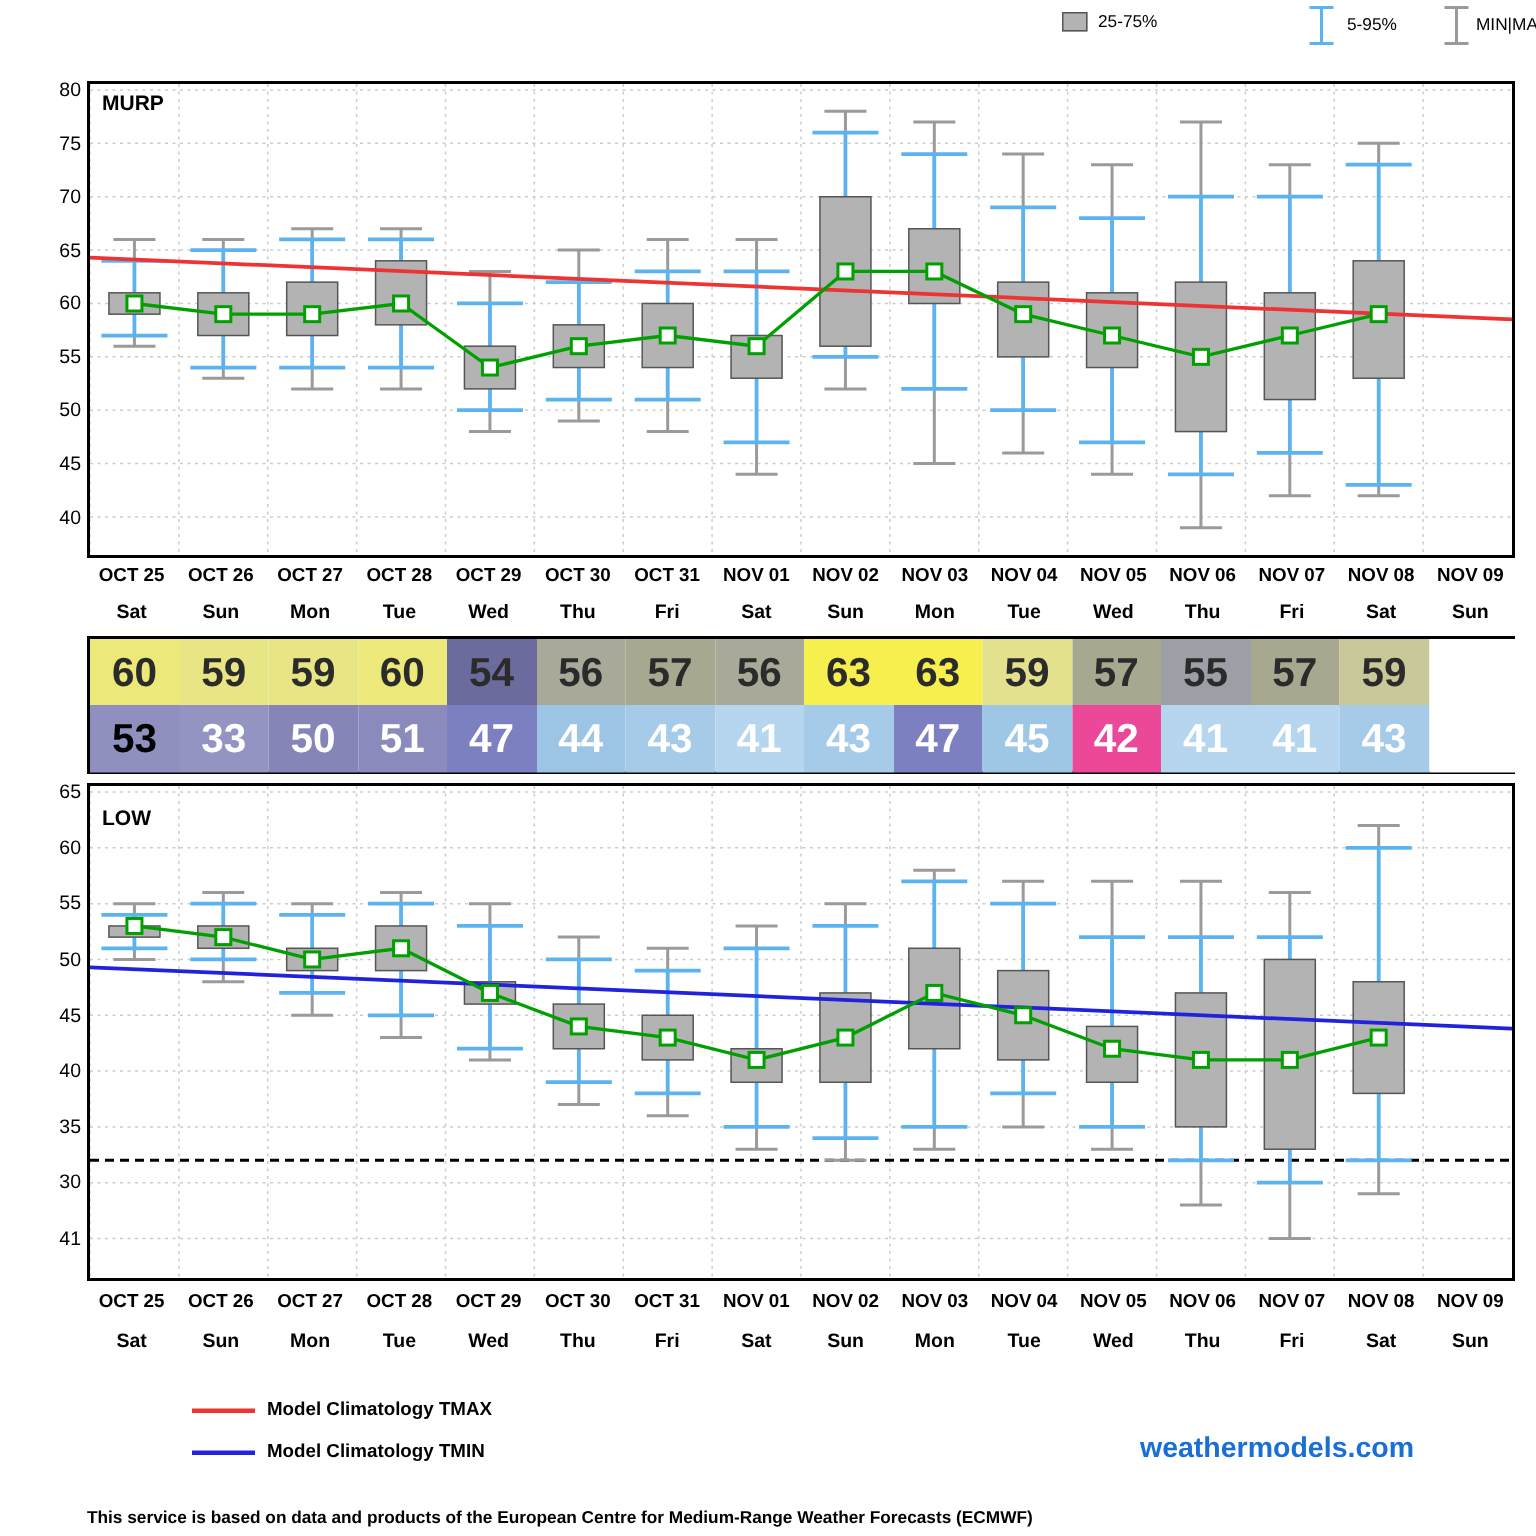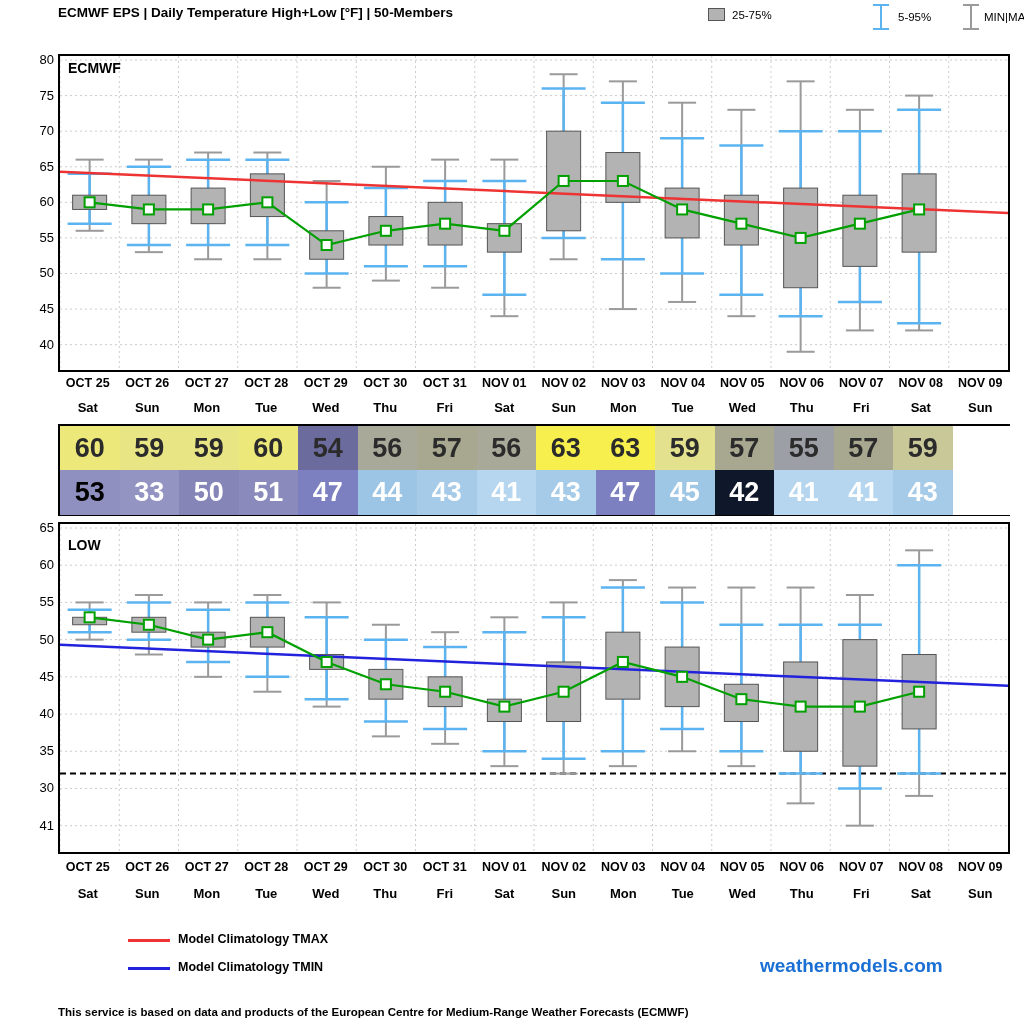--- a/index.html
+++ b/index.html
@@ -49,21 +49,20 @@
   
   .foot-line{position:absolute;font-size:12.5px;font-weight:bold;}
   #wm{position:absolute;left:760px;top:955px;color:#1a6fd4;font-size:19px;font-weight:bold;}
   #disclaimer{position:absolute;left:58px;top:1006px;font-size:11.5px;font-weight:bold;}
   .swatch-line{position:absolute;height:3px;}
 </style>
 </head>
 <body>
 
 <div id="header" class="abs">
-  <div class="title-line">ECMWF EPS | Daily Temperature High+Low [°F] | 50-Members</div>
 </div>
 
 <div id="legend">
   <div class="lg-row">
     <span class="lg-box"></span>
     <span>25-75%</span>
   </div>
   <div class="lg-bar"></div>
   <div class="lg-bar-cap-t"></div>
   <div class="lg-bar-cap-b"></div>
@@ -218,21 +217,21 @@
       <rect x="439.375" y="169.7906976744186" width="10" height="10" fill="#ffffff" stroke="#00a000" stroke-width="2"></rect>
       <rect x="498.625" y="119.9767441860465" width="10" height="10" fill="#ffffff" stroke="#00a000" stroke-width="2"></rect>
       <rect x="557.875" y="119.9767441860465" width="10" height="10" fill="#ffffff" stroke="#00a000" stroke-width="2"></rect>
       <rect x="617.125" y="148.44186046511626" width="10" height="10" fill="#ffffff" stroke="#00a000" stroke-width="2"></rect>
       <rect x="676.375" y="162.67441860465115" width="10" height="10" fill="#ffffff" stroke="#00a000" stroke-width="2"></rect>
       <rect x="735.625" y="176.90697674418607" width="10" height="10" fill="#ffffff" stroke="#00a000" stroke-width="2"></rect>
       <rect x="794.875" y="162.67441860465115" width="10" height="10" fill="#ffffff" stroke="#00a000" stroke-width="2"></rect>
       <rect x="854.125" y="148.44186046511626" width="10" height="10" fill="#ffffff" stroke="#00a000" stroke-width="2"></rect>
     </svg>
 </div>
-<div class="panel-label" style="left:68px;top:60px;">ECMWF</div>
+<div class="panel-label" style="left:68px;top:60px;">MURP</div>
 <div id="high-yticks" class="abs" style="left:16px;top:54px;width:38px;height:318px;">
     <div class="ytick" style="top: 290.651px;">40</div>
     <div class="ytick" style="top: 255.07px;">45</div>
     <div class="ytick" style="top: 219.488px;">50</div>
     <div class="ytick" style="top: 183.907px;">55</div>
     <div class="ytick" style="top: 148.326px;">60</div>
     <div class="ytick" style="top: 112.744px;">65</div>
     <div class="ytick" style="top: 77.1628px;">70</div>
     <div class="ytick" style="top: 41.5814px;">75</div>
     <div class="ytick" style="top: 6px;">80</div>
@@ -298,21 +297,21 @@
       <div class="cell" style="background: rgb(148, 148, 195); color: rgb(255, 255, 255);">33</div>
       <div class="cell" style="background: rgb(133, 133, 184); color: rgb(255, 255, 255);">50</div>
       <div class="cell" style="background: rgb(138, 138, 188); color: rgb(255, 255, 255);">51</div>
       <div class="cell" style="background: rgb(125, 128, 192); color: rgb(255, 255, 255);">47</div>
       <div class="cell" style="background: rgb(156, 196, 228); color: rgb(255, 255, 255);">44</div>
       <div class="cell" style="background: rgb(165, 203, 232); color: rgb(255, 255, 255);">43</div>
       <div class="cell" style="background: rgb(181, 214, 238); color: rgb(255, 255, 255);">41</div>
       <div class="cell" style="background: rgb(165, 203, 232); color: rgb(255, 255, 255);">43</div>
       <div class="cell" style="background: rgb(125, 128, 192); color: rgb(255, 255, 255);">47</div>
       <div class="cell" style="background: rgb(158, 198, 229); color: rgb(255, 255, 255);">45</div>
-      <div class="cell" style="background: #0f172a; color: rgb(255, 255, 255);">42</div>
+      <div class="cell" style="background: #ec4899; color: rgb(255, 255, 255);">42</div>
       <div class="cell" style="background: rgb(181, 214, 238); color: rgb(255, 255, 255);">41</div>
       <div class="cell" style="background: rgb(181, 214, 238); color: rgb(255, 255, 255);">41</div>
       <div class="cell" style="background: rgb(165, 203, 232); color: rgb(255, 255, 255);">43</div>
       <div class="cell" style="background: rgb(255, 255, 255);"></div>
     </div>
 </div>
 
 <div id="low-frame" class="abs frame">
   <svg id="low-svg" width="948" height="328" style="display:block">
       <line x1="0" y1="0" x2="0" y2="328" stroke="#cccccc" stroke-width="1" stroke-dasharray="2,3"></line>

